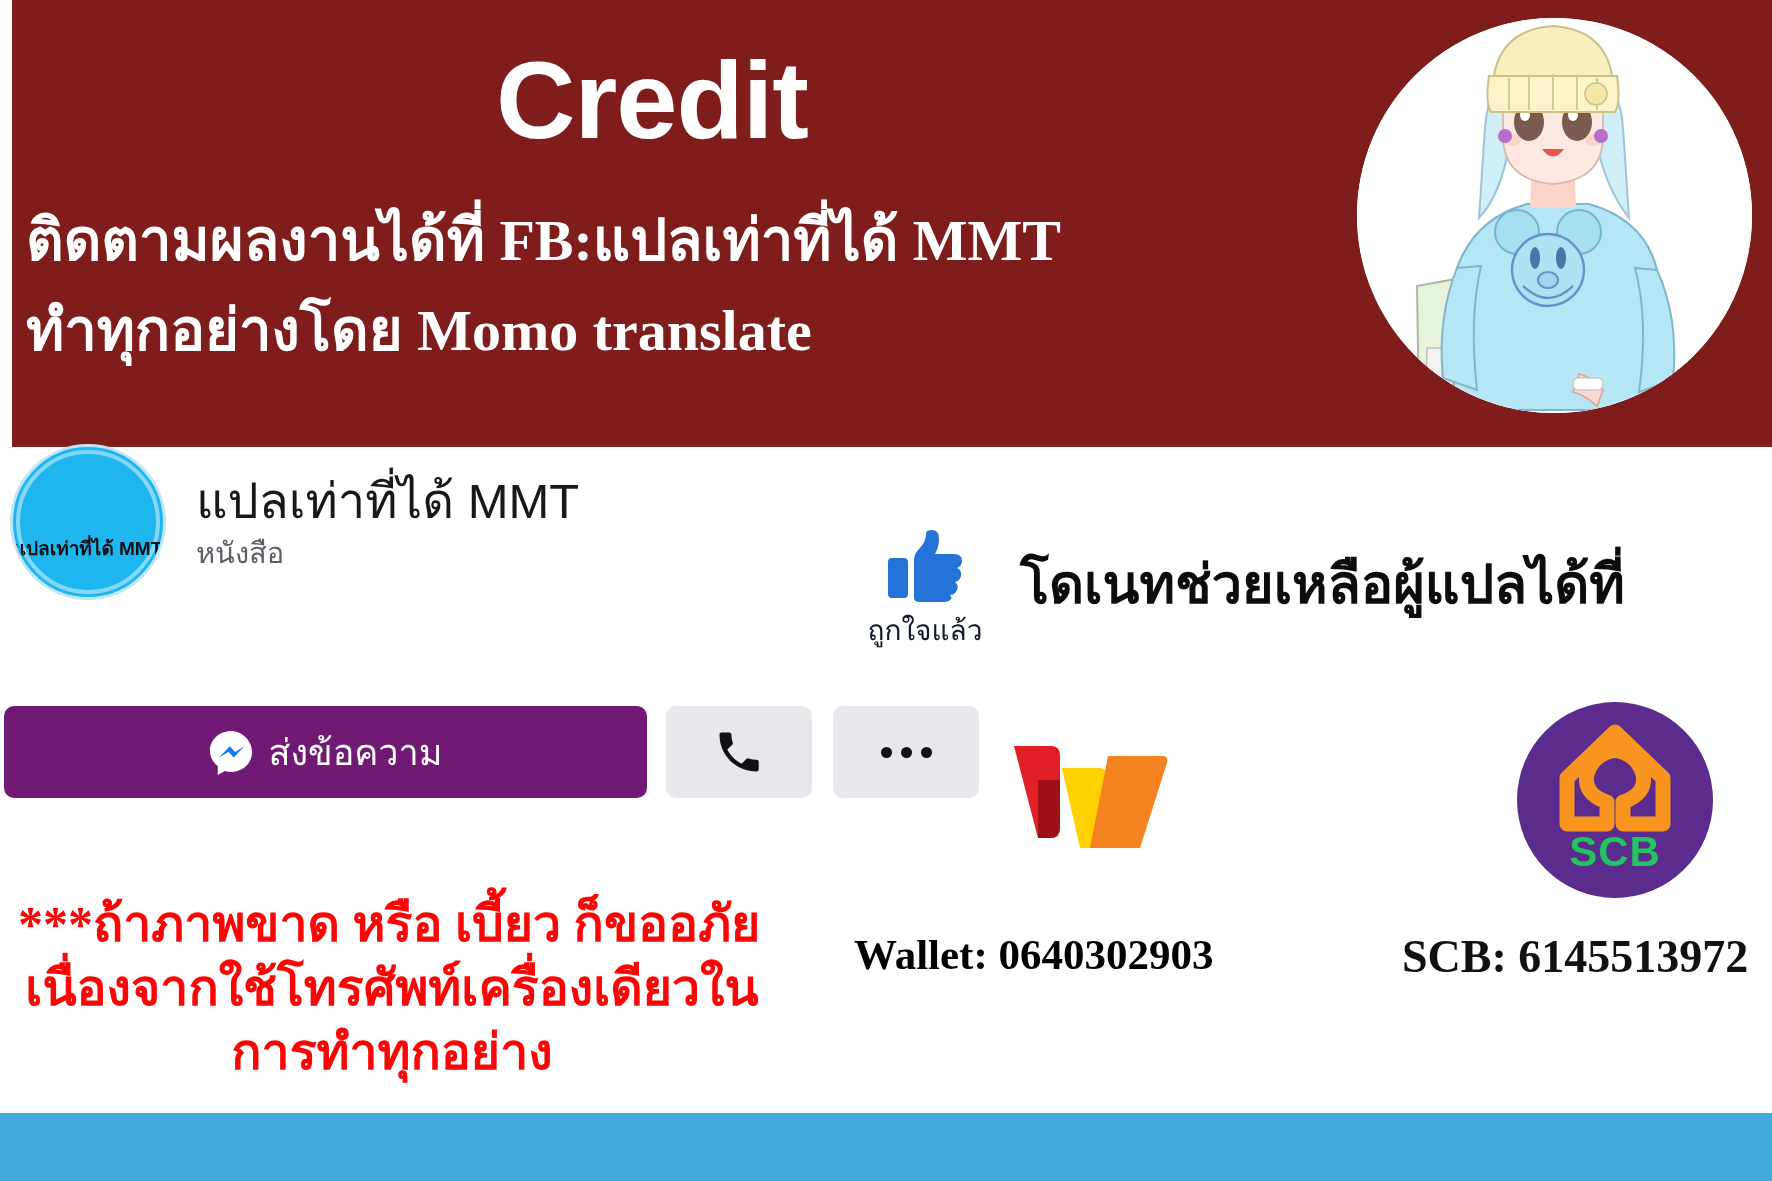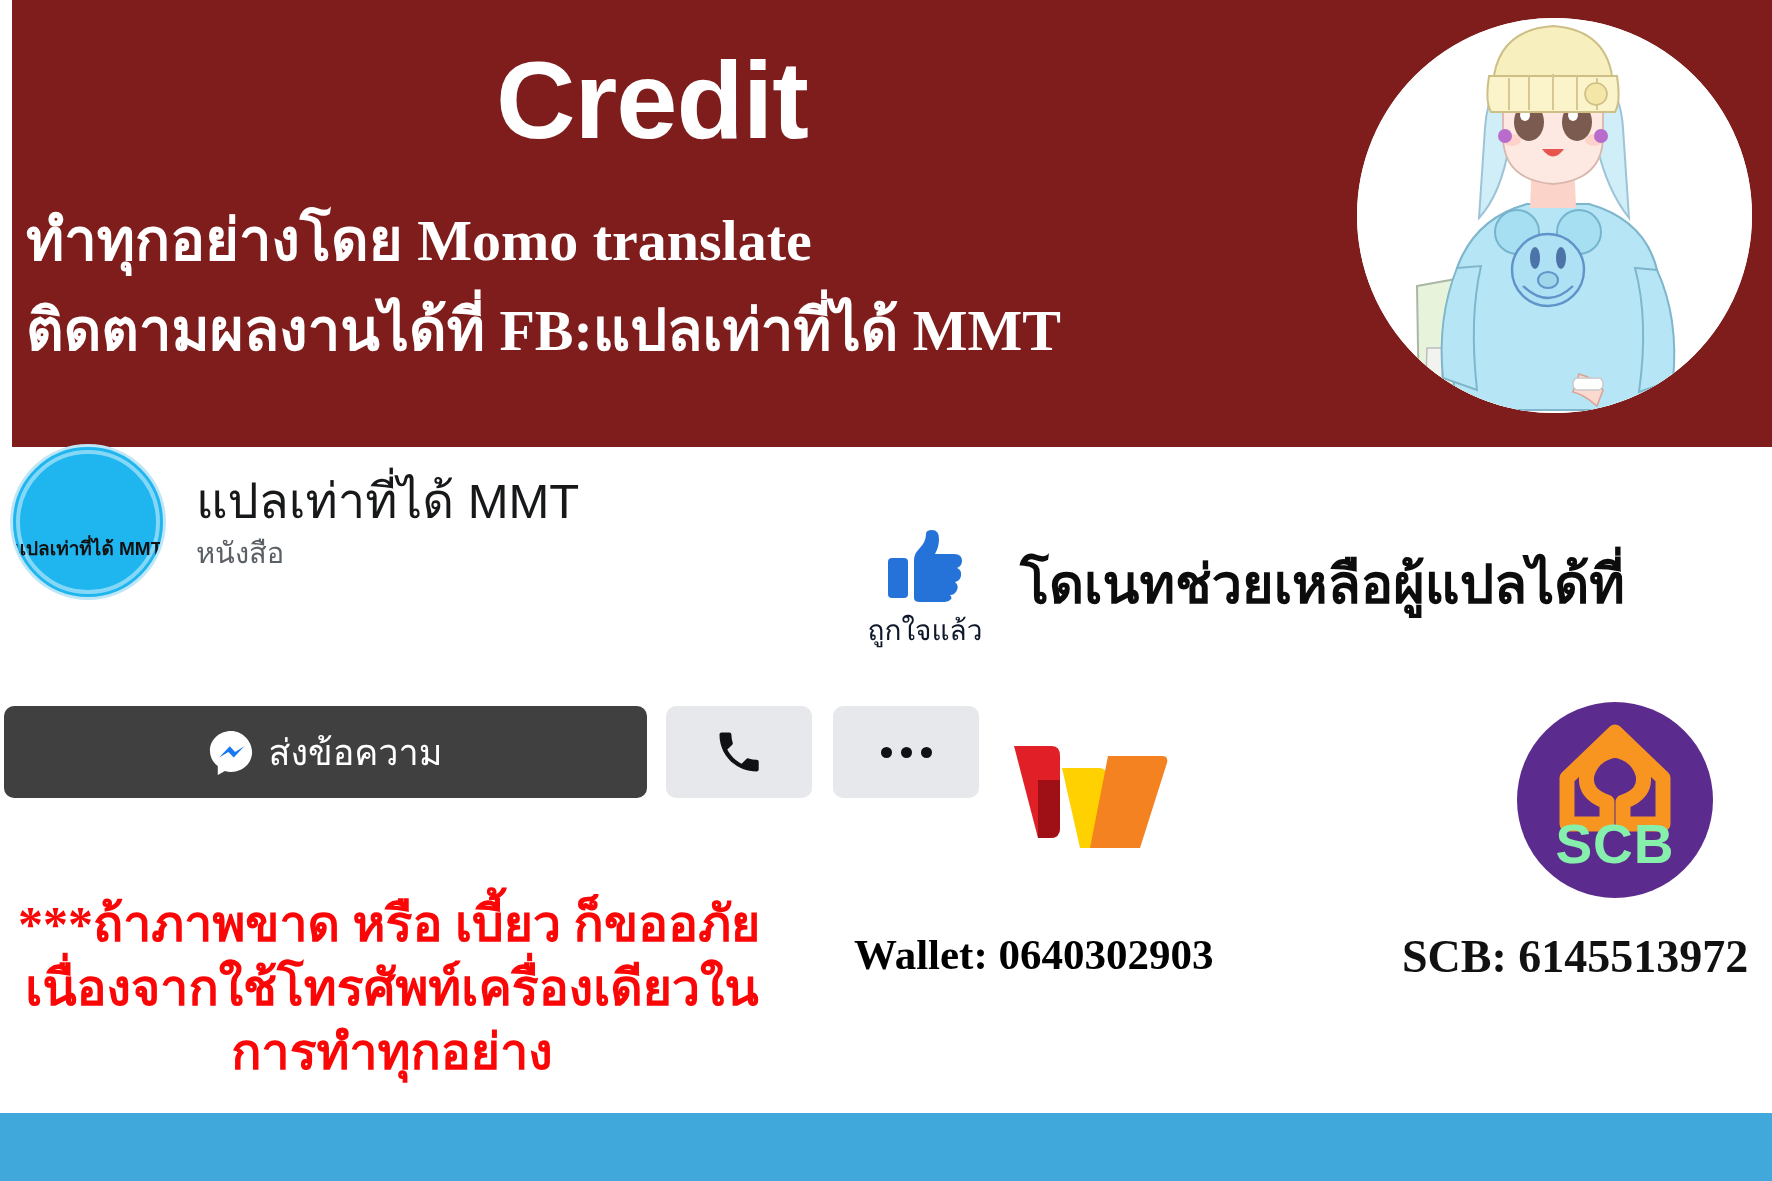--- a/index.html
+++ b/index.html
@@ -139,21 +139,21 @@
     font-size: 54px;
     color: #0c0c0c;
     white-space: nowrap;
   }
 
   
   #btn-message {
     position: absolute;
     left: 4px; top: 706px;
     width: 643px; height: 92px;
-    background: #404040;
+    background: #701a75;
     border-radius: 10px;
     border: none;
     display: flex;
     align-items: center;
     justify-content: center;
     gap: 14px;
     cursor: pointer;
   }
   #btn-message .msg-label {
     font-family: "Liberation Sans", sans-serif;
@@ -193,22 +193,22 @@
     border-radius: 50%;
     background: #5b2b8e;
     overflow: hidden;
   }
   #scb-logo .scb-word {
     position: absolute;
     left: 0; right: 0; bottom: 22px;
     text-align: center;
     font-family: "Liberation Sans", sans-serif;
     font-weight: bold;
-    font-size: 55px;
-    color: #86efac;
+    font-size: 42px;
+    color: #22c55e;
     letter-spacing: 1px;
     margin-top: 43px;
   }
 
   #wallet-number {
     position: absolute;
     left: 854px; top: 930px;
     font-family: "Liberation Serif", serif;
     font-weight: bold;
     font-size: 43px;
@@ -252,22 +252,22 @@
 </style>
 </head>
 <body>
 
 <div id="page">
 
   <div id="header-banner">
     <div id="credit-title">Credit</div>
 
     <div id="header-lines">
+      <div class="header-line">ติดตามผลงานได้ที่ FB:แปลเท่าที่ได้ MMT</div>
       <div class="header-line">ทำทุกอย่างโดย Momo translate</div>
-      <div class="header-line">ติดตามผลงานได้ที่ FB:แปลเท่าที่ได้ MMT</div>
     </div>
 
     <div id="avatar-circle">
       <svg id="avatar-art" viewBox="0 0 395 395" xmlns="http://www.w3.org/2000/svg">
         <rect x="0" y="0" width="395" height="395" fill="#ffffff"></rect>
 
         <path d="M60 268 L132 255 L150 392 L62 392 Z" fill="#e8f3dc" stroke="#a9b8a4" stroke-width="2"></path>
         <path d="M70 330 L86 330 L84 392 L68 392 Z" fill="#f2f2ef" stroke="#bdbdbd" stroke-width="1.5"></path>
 
         <path d="M100 250 Q118 200 170 186 L232 186 Q288 202 300 252 L312 392 L96 392 Z" fill="#b6e6f5" stroke="#7fb6cc" stroke-width="2.2"></path>

